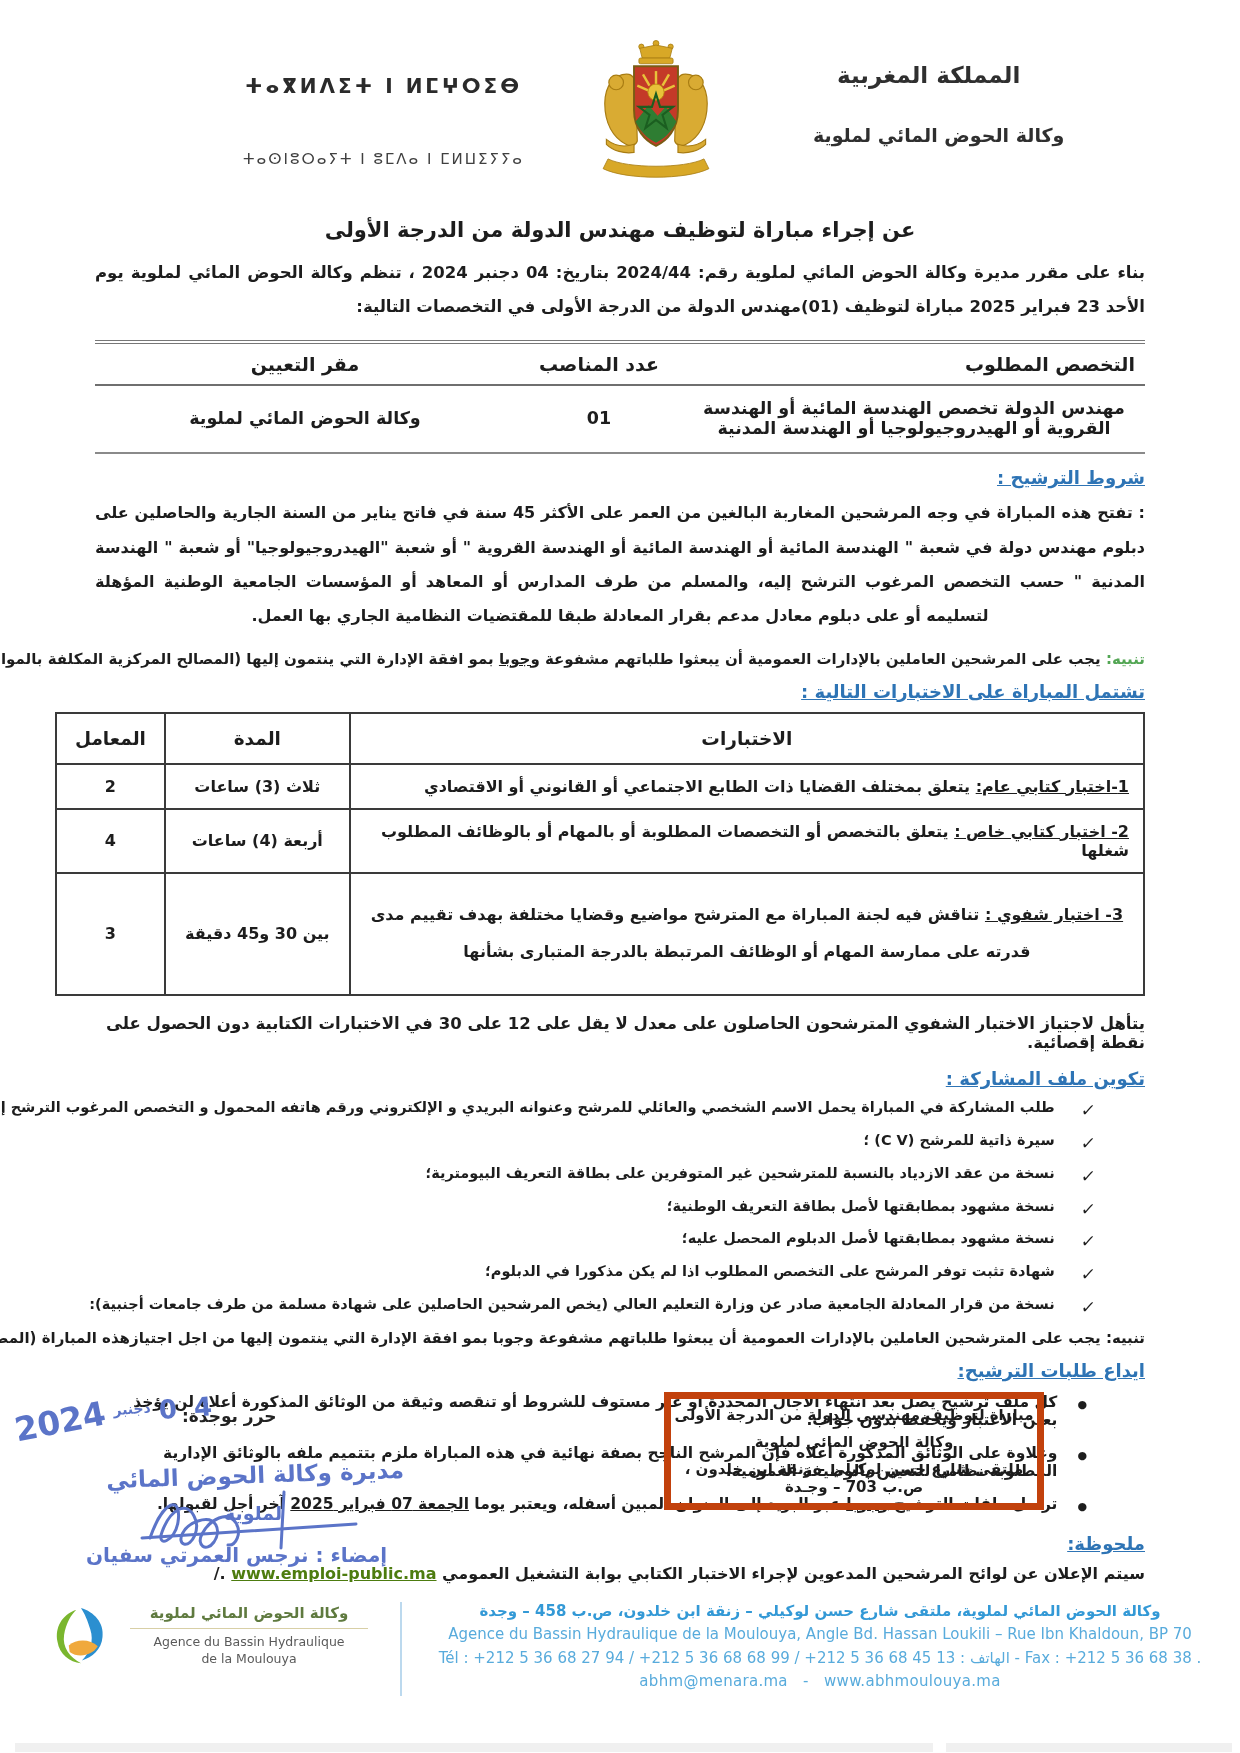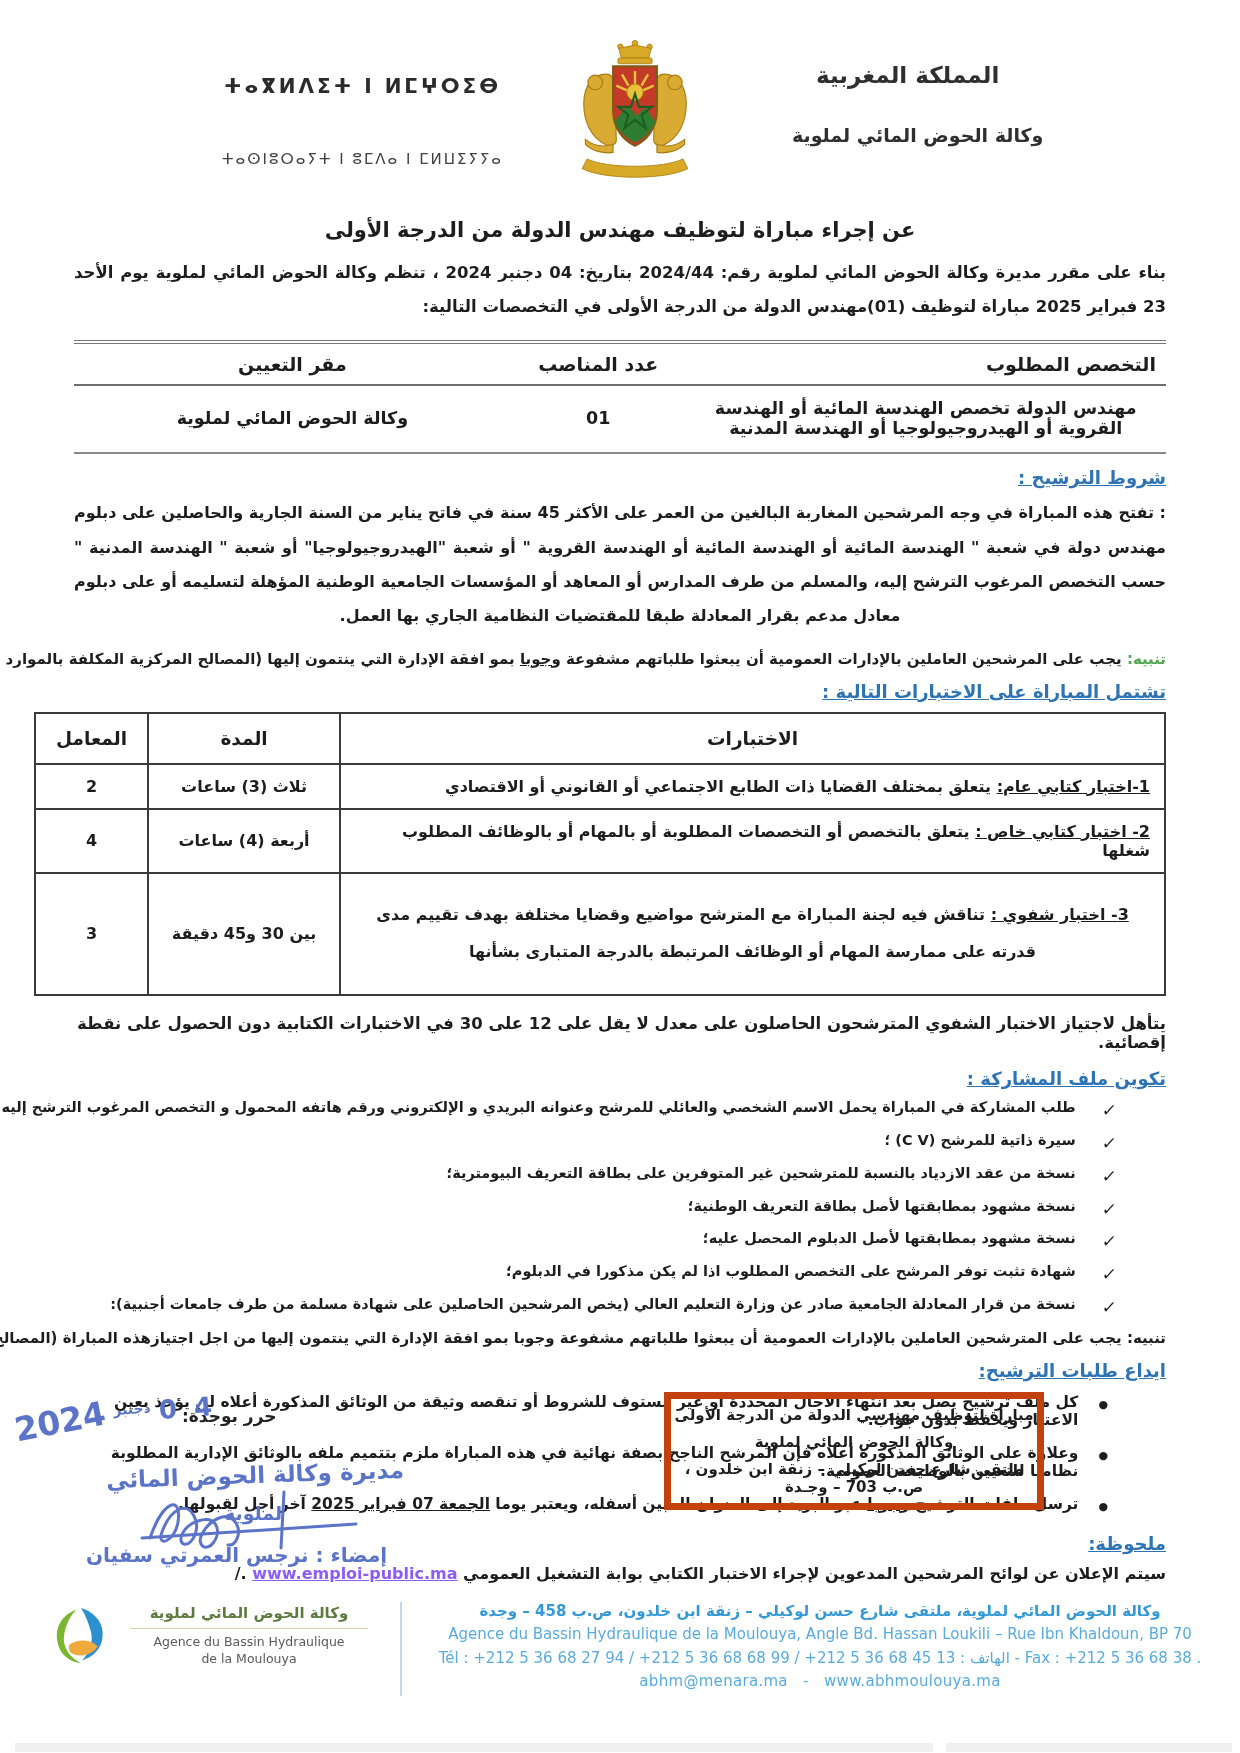--- a/index.html
+++ b/index.html
@@ -1,18 +1,18 @@
 <!DOCTYPE html>
 <html lang="ar" dir="rtl"><head>
 <meta charset="utf-8">
 <style>
   html,body{margin:0;padding:0;background:#ffffff;}
   .page{position:relative;width:1240px;height:1753px;background:#fff;overflow:hidden;
         font-family:"DejaVu Sans",sans-serif;color:#1d1d1d;direction:rtl;}
-  .content{padding:0 74px;}
+  .content{padding:0 95px;}
 
   
   .hdr{position:relative;height:156px;margin-top:46px;}
   .tif1{position:absolute;left:150px;top:28px;font-size:20px;font-weight:bold;letter-spacing:3px;color:#2b2b2b;direction:ltr;}
   .tif2{position:absolute;left:148px;top:104px;font-size:15px;font-weight:normal;letter-spacing:2px;color:#404040;direction:ltr;}
   .emblem{position:absolute;left:500px;top:-6px;}
   .kingdom{position:absolute;left:742px;top:16px;font-size:23px;font-weight:bold;color:#2f2f2f;}
   .agency{position:absolute;left:718px;top:78px;font-size:19px;font-weight:bold;color:#2f2f2f;}
 
   .doc-title{text-align:center;font-size:26px;font-weight:bold;margin-top:10px;}
@@ -50,21 +50,21 @@
 
   .checklist{margin-top:10px;padding-right:50px;}
   .check-item{display:flex;gap:26px;align-items:flex-start;margin-bottom:9px;font-size:14.5px;font-weight:bold;white-space:nowrap;}
   .check{font-size:17px;line-height:1.4;transform:skewX(-8deg);}
 
   .bullets{margin-top:12px;padding-right:58px;}
   .bullet-item{display:flex;gap:20px;align-items:flex-start;margin-bottom:15px;font-size:15.5px;font-weight:bold;}
   .dot{font-size:11px;line-height:2.1;}
 
   .note-line{font-size:16px;font-weight:bold;margin-top:10px;text-align:right;}
-  a.link{color:#8b5cf6;text-decoration:underline;font-weight:bold;}
+  a.link{color:#4d7c0f;text-decoration:underline;font-weight:bold;}
 
   
   .addr-box{position:absolute;left:664px;top:1392px;width:366px;height:104px;border:7px solid #c2410c;
             display:flex;flex-direction:column;justify-content:center;gap:9px;text-align:center;}
   .addr-box div{font-size:15px;font-weight:bold;}
 
   .written-at{position:absolute;left:182px;top:1406px;font-size:17px;font-weight:bold;color:#222;}
   .stamp{position:absolute;left:14px;top:1398px;color:#5b74c8;direction:ltr;display:flex;align-items:flex-start;gap:8px;transform:rotate(-4deg);}
   .stamp .yr{font-size:33px;font-weight:bold;transform:rotate(-7deg);}
   .stamp .mo{font-size:14px;font-weight:bold;margin-top:4px;}

